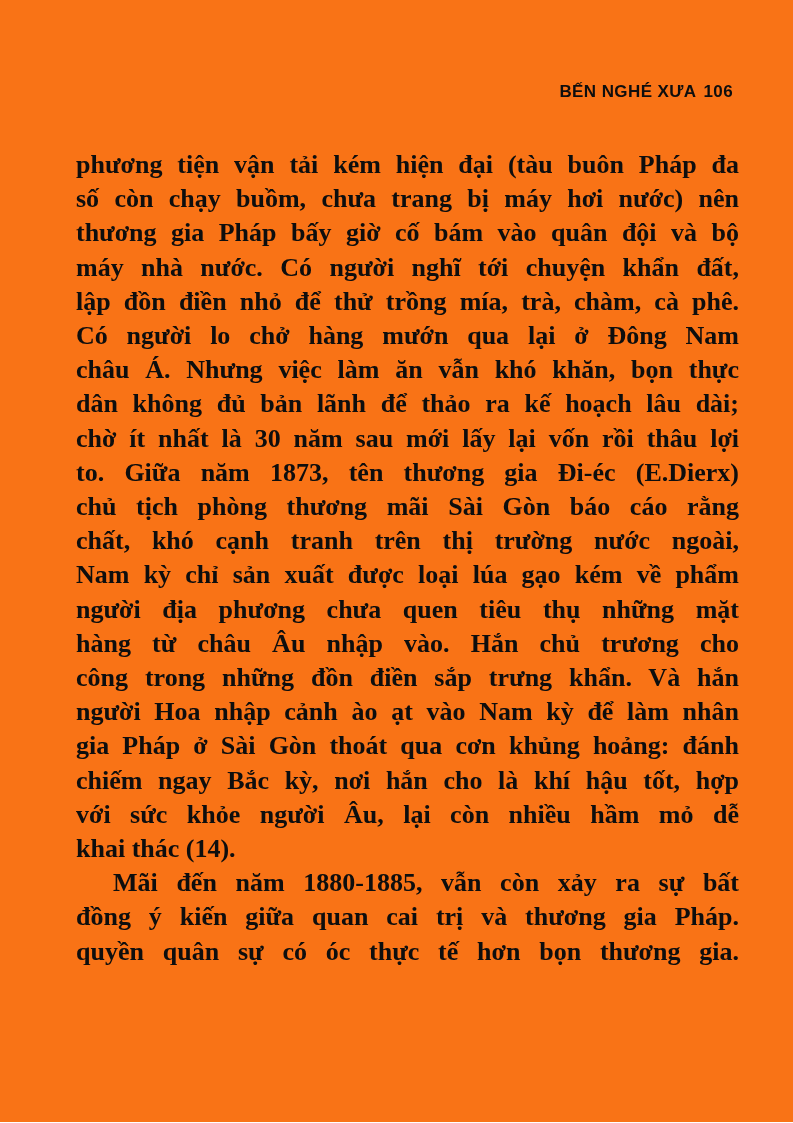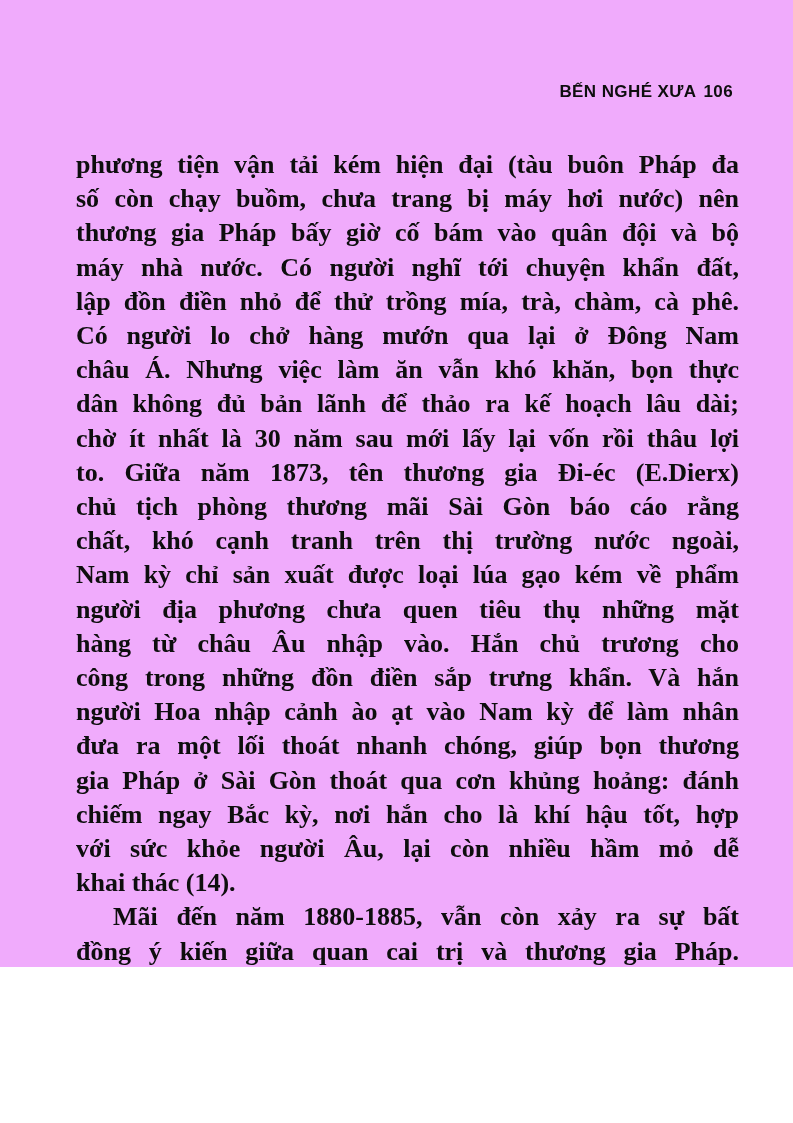--- a/index.html
+++ b/index.html
@@ -1,20 +1,20 @@
 <!DOCTYPE html>
 <html><head>
 <meta charset="utf-8">
 <style>
   html, body { margin: 0; padding: 0; background: #ffffff; }
   .page {
     position: relative;
     width: 793px;
-    height: 967px;
-    background: #f0abfc;
+    height: 1122px;
+    background: #f97316;
     overflow: hidden;
     color: #0e0e0e;
   }
   .running-head {
     position: absolute;
     top: 82px;
     right: 60px;
     font-family: "Liberation Sans", sans-serif;
     font-weight: 700;
     font-size: 17px;
@@ -62,21 +62,20 @@
       <div class="line">dân không đủ bản lãnh để thảo ra kế hoạch lâu dài;</div>
       <div class="line">chờ ít nhất là 30 năm sau mới lấy lại vốn rồi thâu lợi</div>
       <div class="line">to. Giữa năm 1873, tên thương gia Đi-éc (E.Dierx)</div>
       <div class="line">chủ tịch phòng thương mãi Sài Gòn báo cáo rằng</div>
       <div class="line">chất, khó cạnh tranh trên thị trường nước ngoài,</div>
       <div class="line">Nam kỳ chỉ sản xuất được loại lúa gạo kém về phẩm</div>
       <div class="line">người địa phương chưa quen tiêu thụ những mặt</div>
       <div class="line">hàng từ châu Âu nhập vào. Hắn chủ trương cho</div>
       <div class="line">công trong những đồn điền sắp trưng khẩn. Và hắn</div>
       <div class="line">người Hoa nhập cảnh ào ạt vào Nam kỳ để làm nhân</div>
-      <div class="line">đưa ra một lối thoát nhanh chóng, giúp bọn thương</div>
       <div class="line">gia Pháp ở Sài Gòn thoát qua cơn khủng hoảng: đánh</div>
       <div class="line">chiếm ngay Bắc kỳ, nơi hắn cho là khí hậu tốt, hợp</div>
       <div class="line">với sức khỏe người Âu, lại còn nhiều hầm mỏ dễ</div>
       <div class="line short">khai thác (14).</div>
     </div>
     <div>
       <div class="line indent">Mãi đến năm 1880-1885, vẫn còn xảy ra sự bất</div>
       <div class="line">đồng ý kiến giữa quan cai trị và thương gia Pháp.</div>
       <div class="line">quyền quân sự có óc thực tế hơn bọn thương gia.</div>
     </div>

